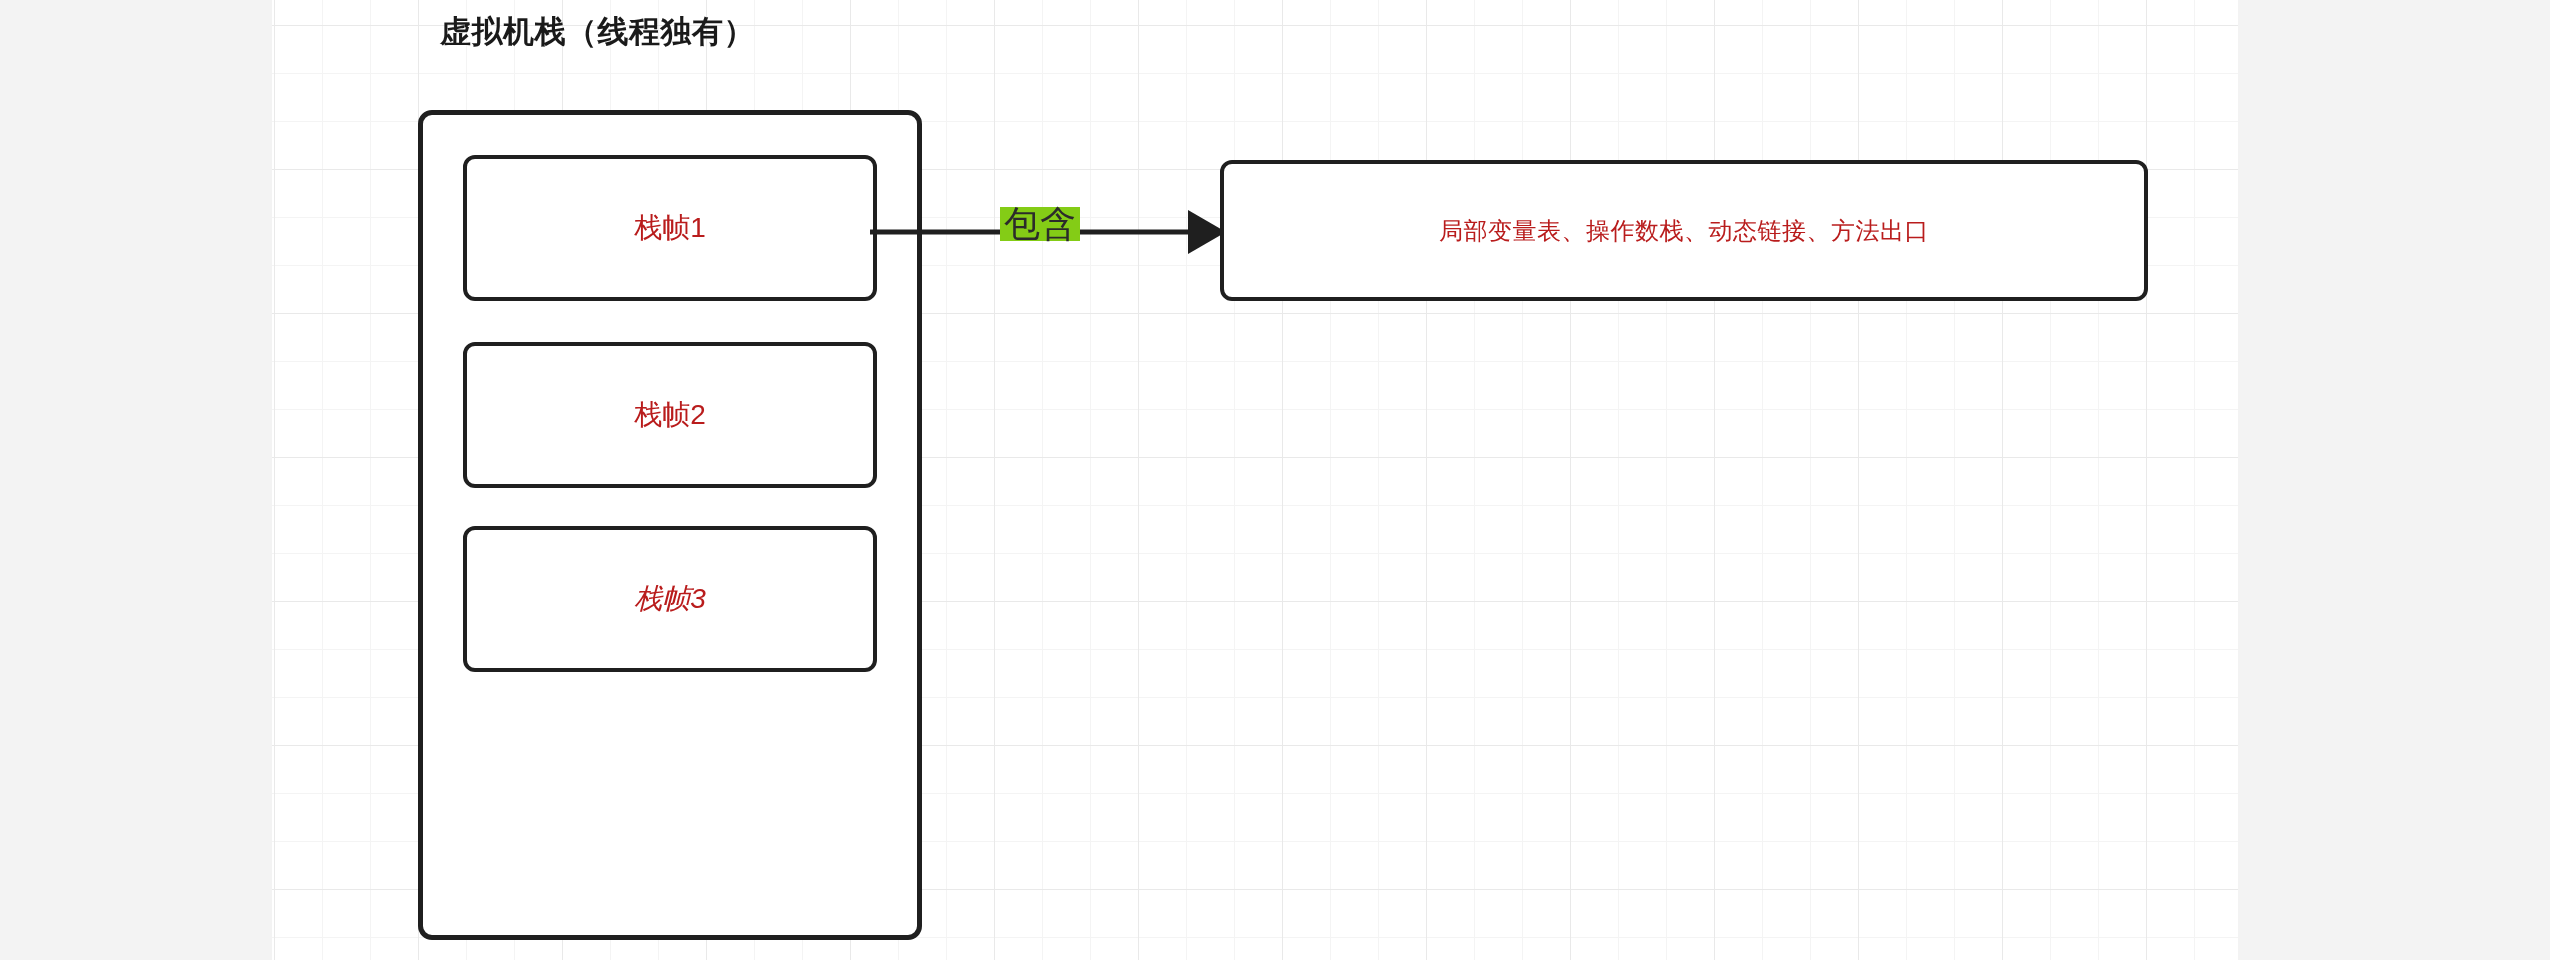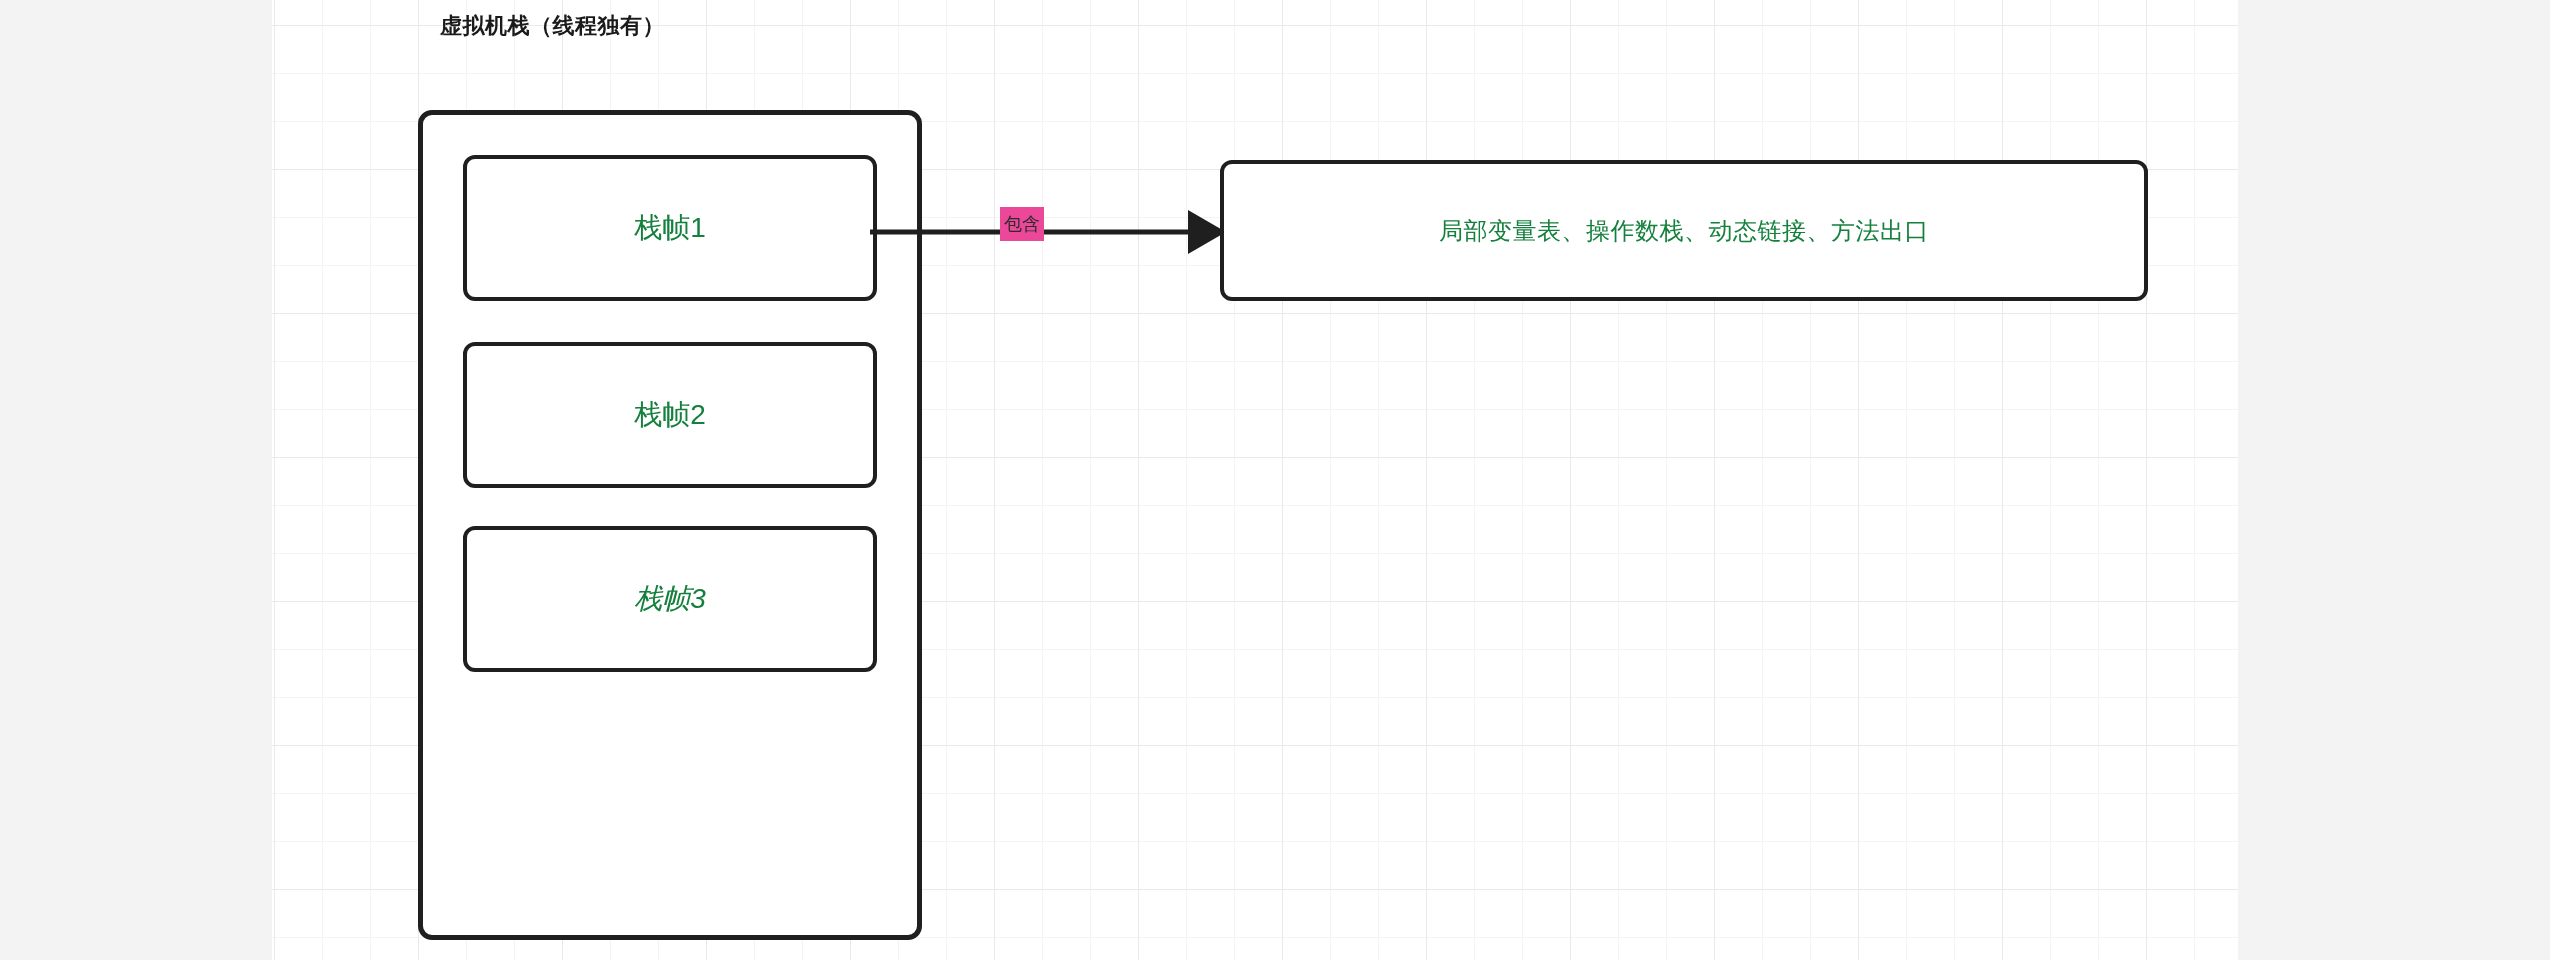--- a/index.html
+++ b/index.html
@@ -46,28 +46,28 @@
   
   .shape {
     position: absolute;
     box-sizing: border-box;
     background: #ffffff;
     border: 5px solid #1f1f1f;
     border-radius: 13px;
     display: flex;
     align-items: center;
     justify-content: center;
-    color: #15803d;
+    color: #b91c1c;
   }
 
   #diagram-title {
     position: absolute;
     left: 440px;
     top: 11px;
-    font-size: 22px;
+    font-size: 31px;
     font-weight: bold;
     color: #1a1a1a;
     letter-spacing: 0.5px;
     white-space: nowrap;
   }
 
   #stack-container {
     left: 418px;
     top: 110px;
     width: 504px;
@@ -106,23 +106,23 @@
     top: 190px;
     width: 360px;
     height: 90px;
     pointer-events: none;
   }
 
   #connector-label {
     position: absolute;
     left: 1000px;
     top: 207px;
-    font-size: 18px;
+    font-size: 36px;
     color: #2b2b2b;
-    background: #ec4899;
+    background: #84cc16;
     padding: 0 4px;
     line-height: 34px;
     white-space: nowrap;
   }
 </style>
 </head>
 <body>
 
 <div id="page">
 

